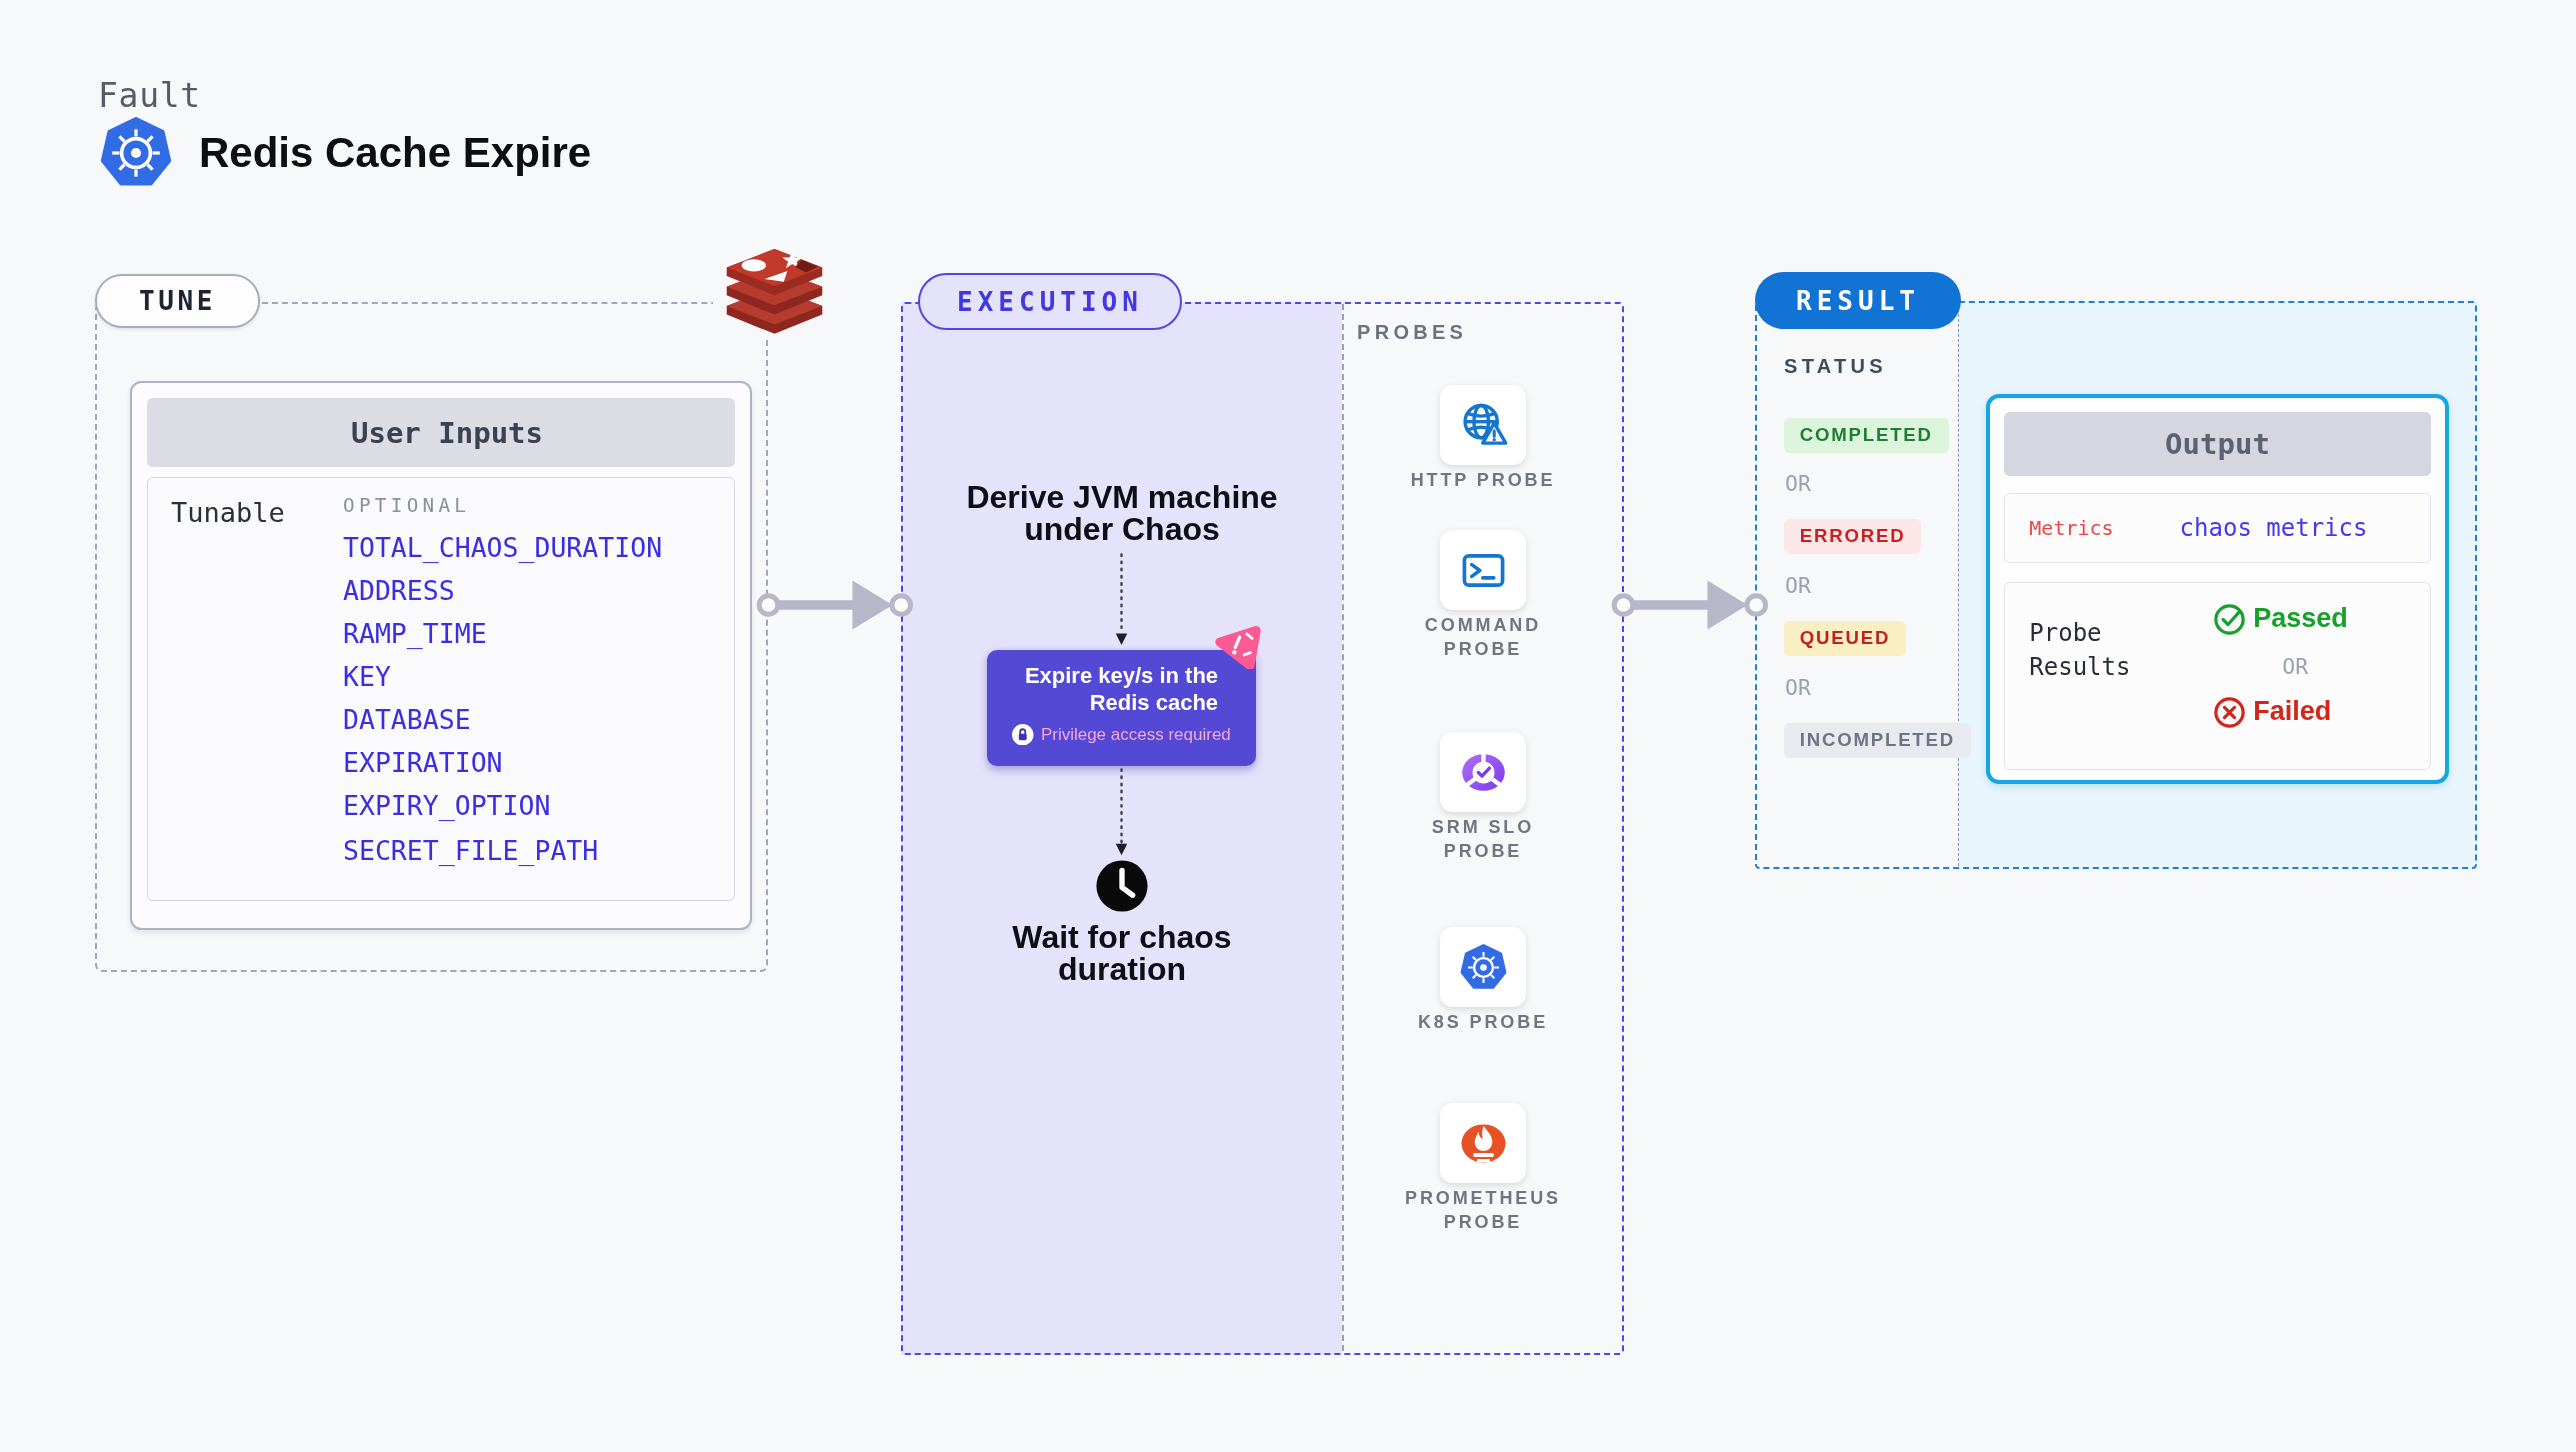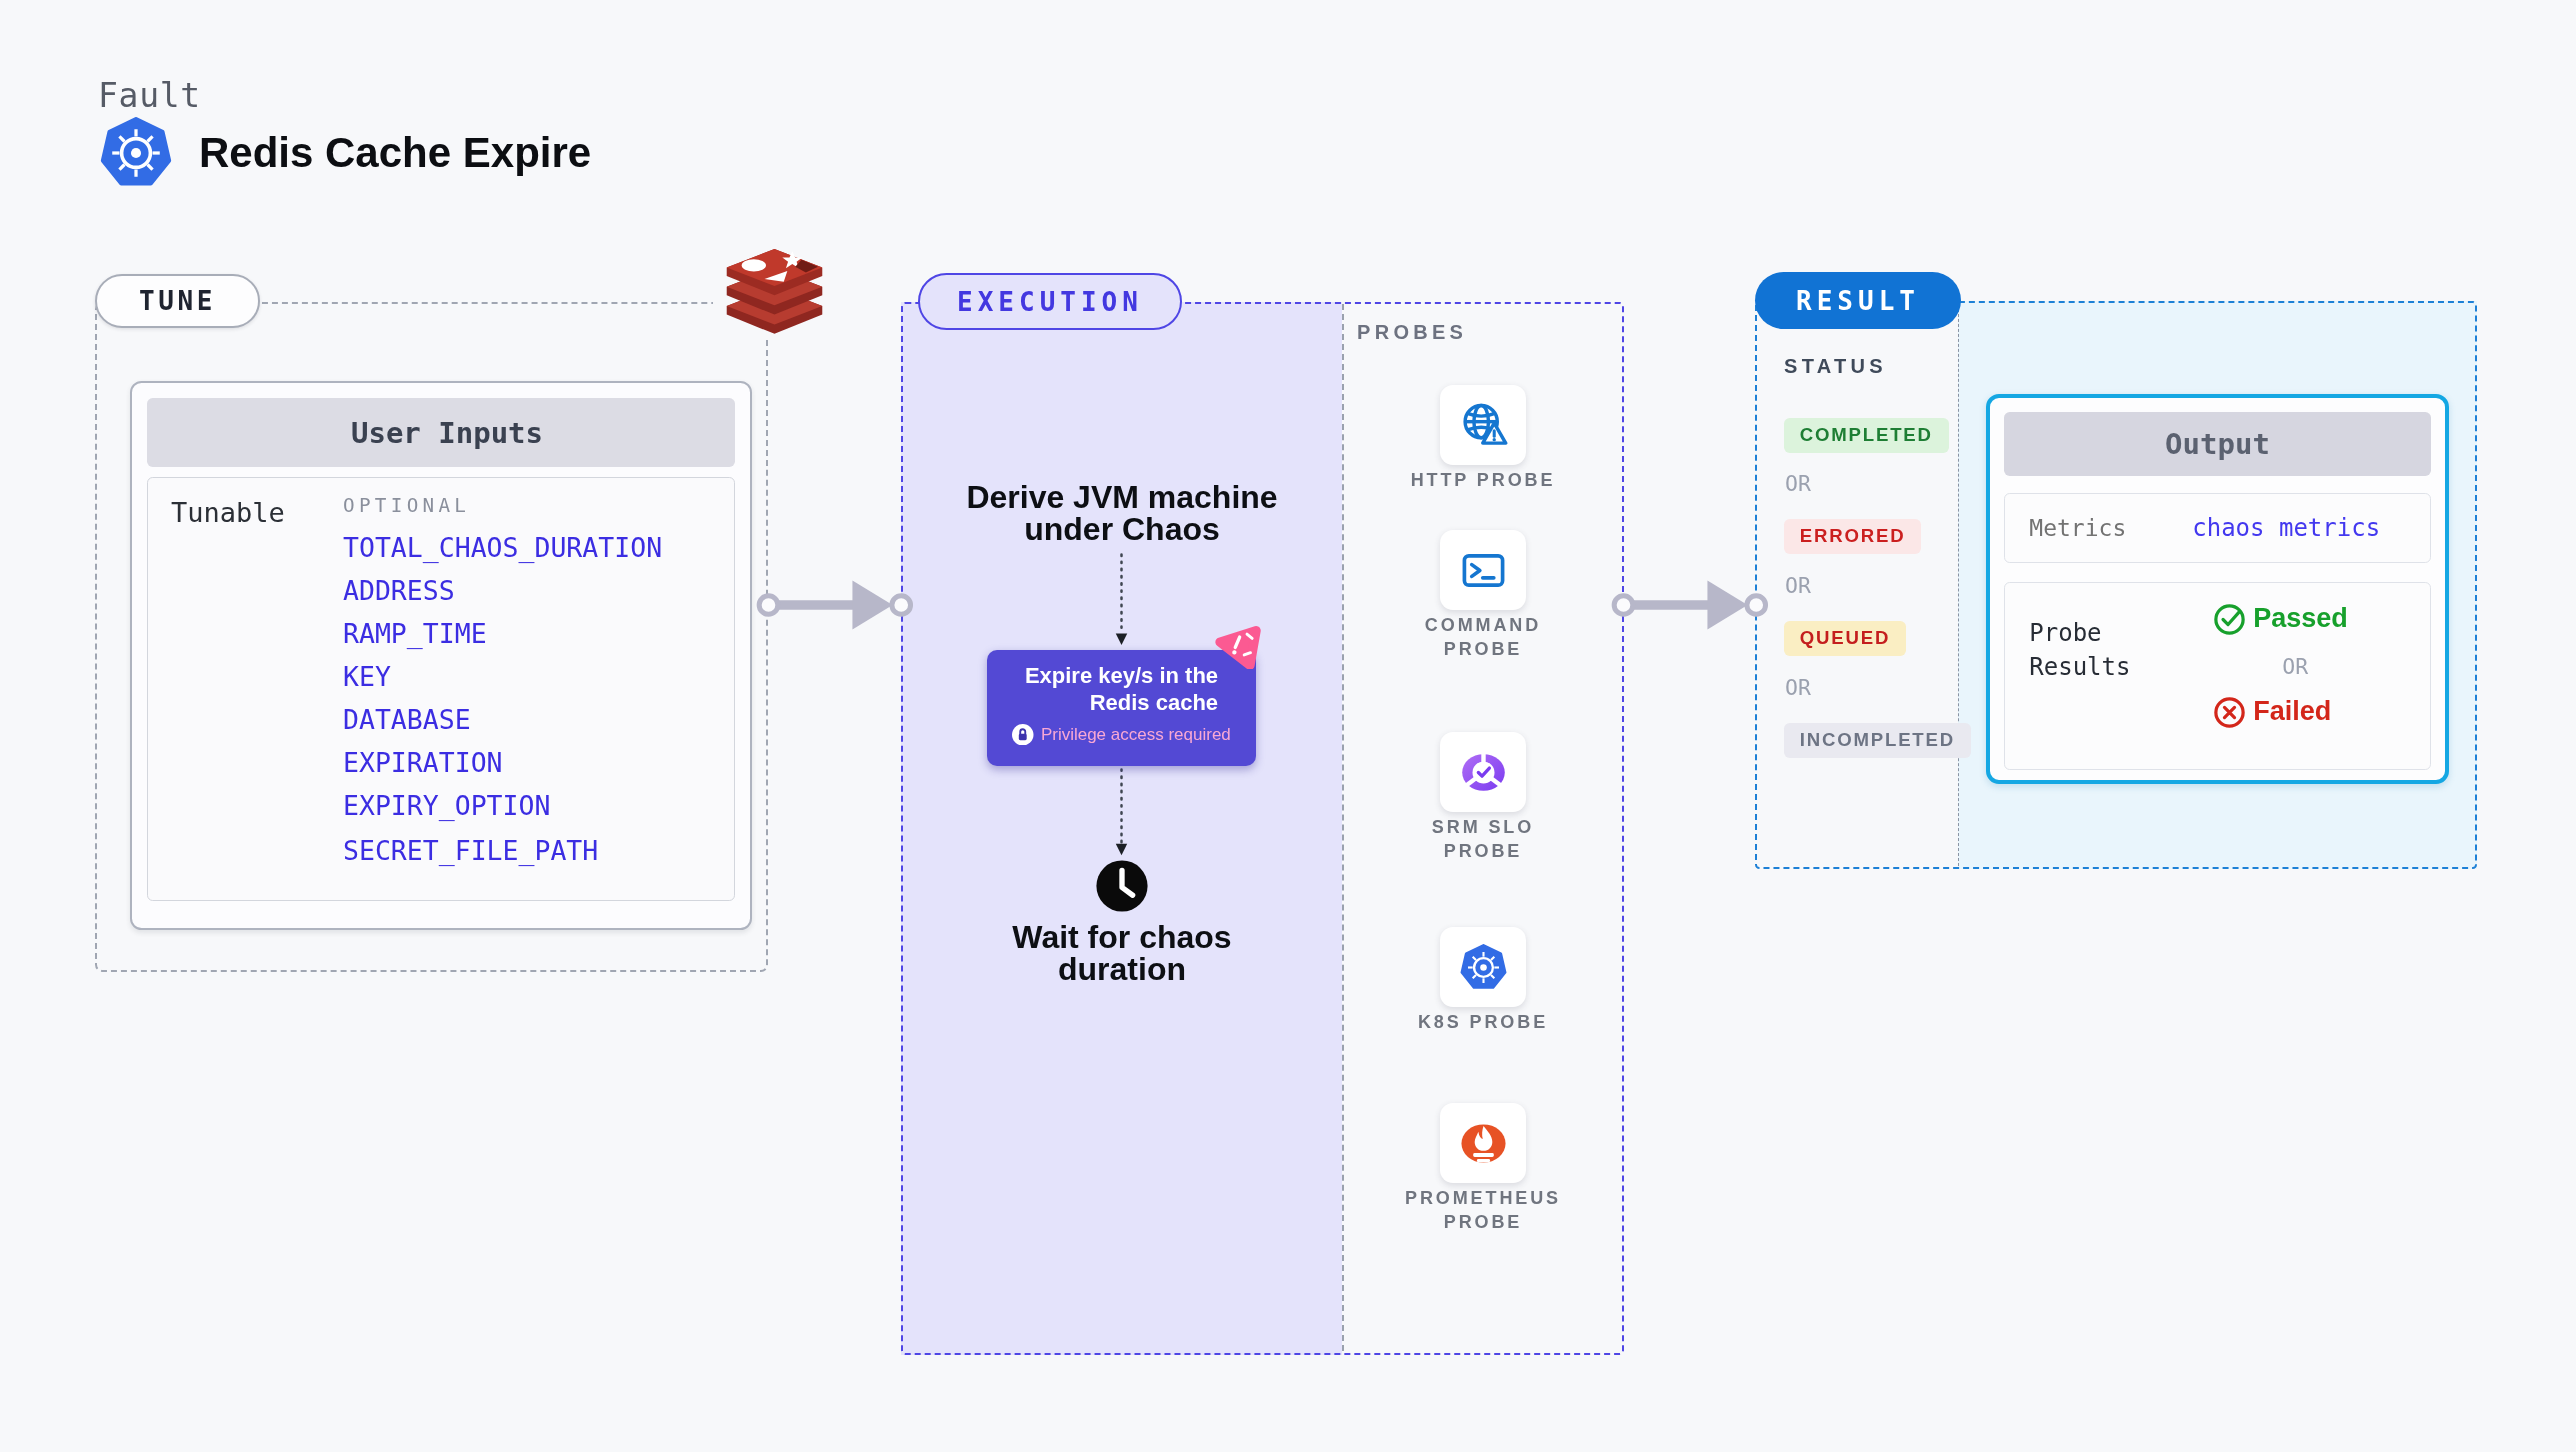--- a/index.html
+++ b/index.html
@@ -150,21 +150,21 @@
   }
   .output-header {
     height:64px; background:#d6d6e0; border-radius:5.7px;
     display:flex; align-items:center; justify-content:center;
     font-size:29px; font-weight:bold; color:#5b6170;
   }
   .metrics-row {
     margin-top:17px; height:70px; border:1.4px solid #dfe2e9; border-radius:5.7px;
     background:#fcfcfd; display:flex; align-items:center;
   }
-  .metrics-label { font-size:23px; color:#737373; margin-left:24px; }
+  .metrics-label { font-size:20px; color:#ef4444; margin-left:24px; }
   .metrics-value { font-size:24px; color:#4338ef; margin-left:66px;text-align:right; }
   .probe-results-row {
     position:relative; margin-top:18.6px; height:188px;
     border:1.4px solid #dfe2e9; border-radius:5.7px; background:#fcfcfd;
   }
   .probe-results-label { left:24px; top:33px; font-size:24px; line-height:34px; color:#272c35; }
   .pr-outcomes { left:208px; top:20px; width:236px; display:flex; flex-direction:column; }
   .outcome-row { display:flex; gap:7px; }
   .passed-text { font-size:27px; font-weight:bold; color:#17a02c; }
   .failed-text { font-size:27px; font-weight:bold; color:#d3261a; }

